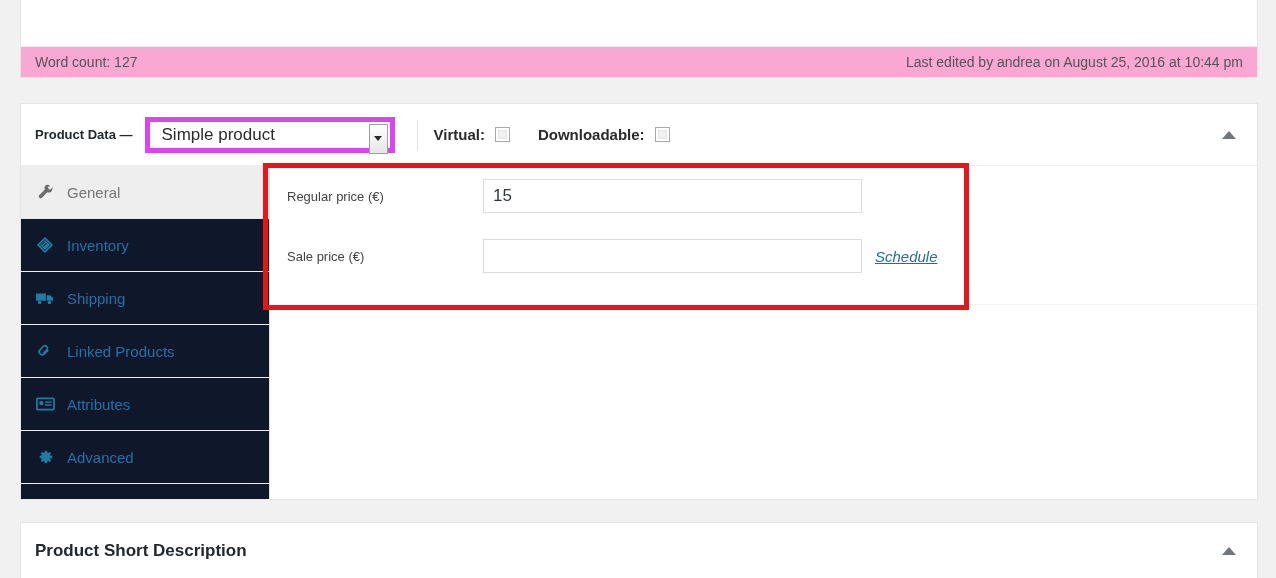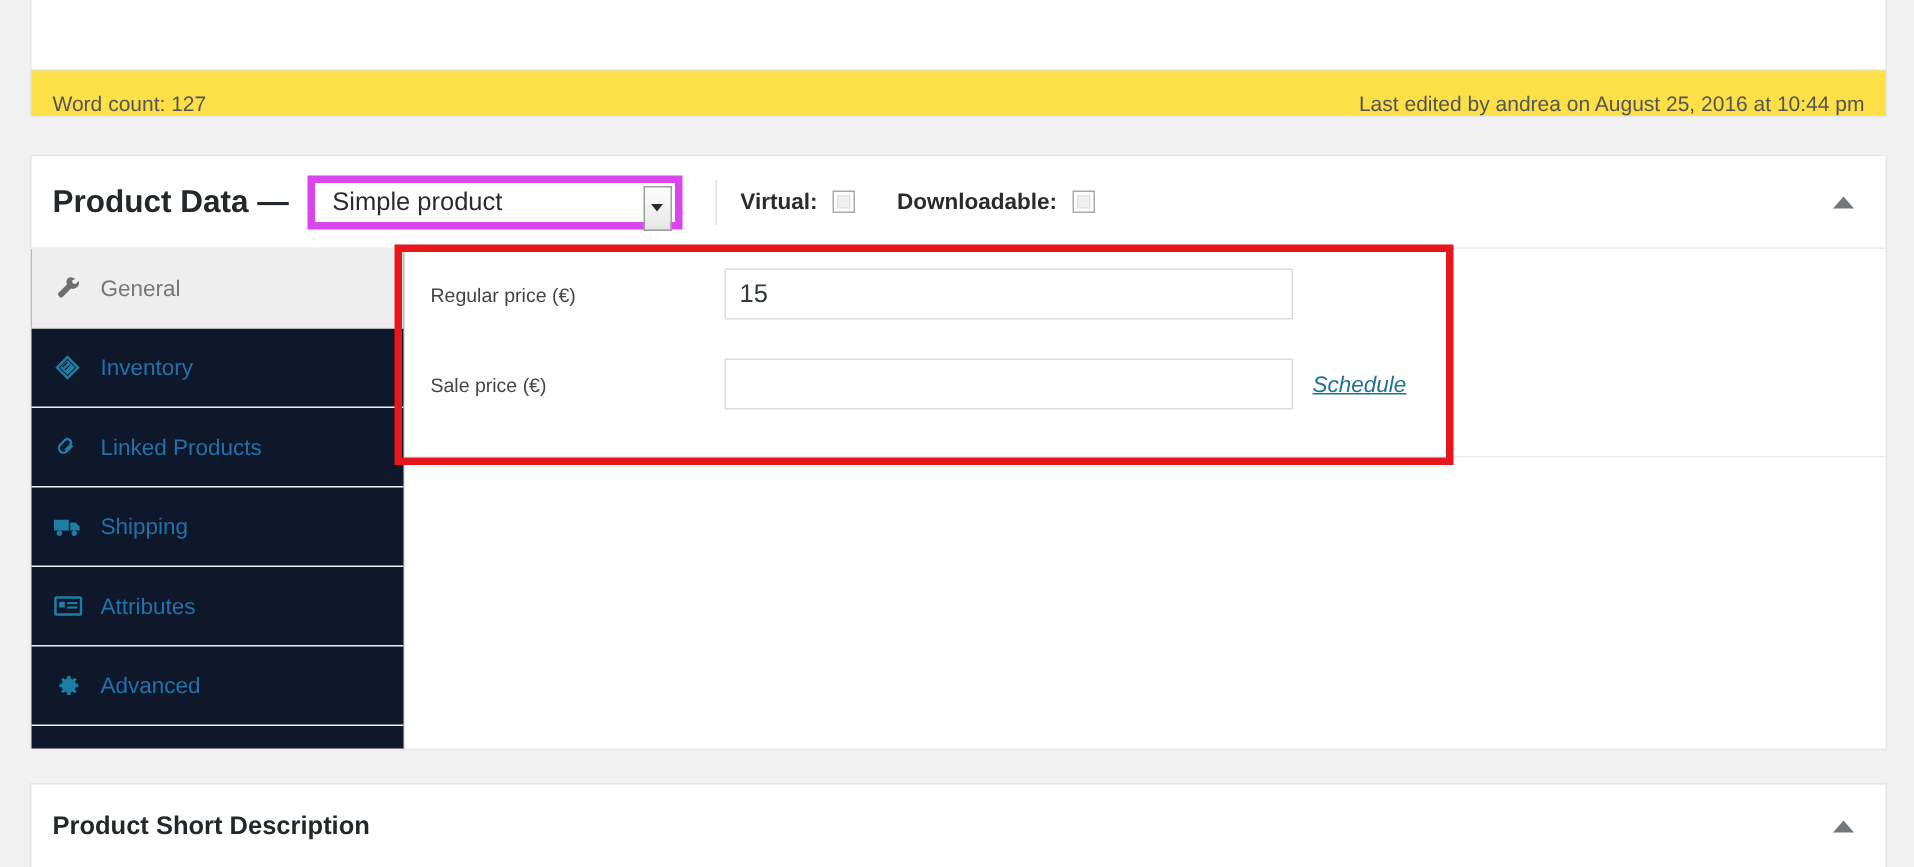--- a/index.html
+++ b/index.html
@@ -28,26 +28,26 @@
     border-left: 1px solid #e5e5e5;
     border-right: 1px solid #e5e5e5;
     box-sizing: border-box;
   }
   .status-bar {
     position: absolute;
     left: 20px;
     top: 46px;
     width: 1238px;
     height: 32px;
-    background: #fde047;
+    background: #f9a8d4;
     border: 1px solid #e5e5e5;
     border-top: 1px solid #ededed;
     box-sizing: border-box;
     display: flex;
-    align-items: flex-end;
+    align-items: center;
     justify-content: space-between;
     padding: 0 14px;
     color: #555;
     font-size: 14px;
   }
   .status-bar .wc { white-space: nowrap; }
   .status-bar .le { white-space: nowrap; }
 
   
   .postbox {
@@ -66,21 +66,21 @@
   .postbox-header {
     position: relative;
     height: 62px;
     border-bottom: 1px solid #eee;
     display: flex;
     align-items: center;
     padding: 0 14px;
     box-sizing: border-box;
   }
   .postbox-title {
-    font-size: 21px;
+    font-size: 13px;
     font-weight: bold;
     color: #23282d;
     margin: 0 12px 0 0;
     white-space: nowrap;
   }
 
   
   .select-wrap {
     position: relative;
     width: 250px;
@@ -346,36 +346,36 @@
           <svg width="18" height="18" viewBox="0 0 20 20">
               <path fill="#1d7da5" d="M10 1 1 10l9 9 9-9-9-9zm0 2.6 6.4 6.4L10 16.4 3.6 10 10 3.6z"></path>
               <path fill="#1d7da5" d="M10 4.4 4.4 10 10 15.6 15.6 10 10 4.4zM6 9.4l3.4-3.4.7.7L6.7 10 6 9.4zm1.9 1.9 3.4-3.4.7.7-3.4 3.4-.7-.7z"></path>
             </svg>
         </span>
         <span>Inventory</span>
       </li>
 
       <li class="tab">
         <span class="ticon">
-          <svg width="18" height="18" viewBox="0 0 20 20">
-              <path fill="none" stroke="#1d7da5" stroke-width="1.8" d="M8.2 12.4 12 8.6a2.7 2.7 0 0 0-3.8-3.8L4.6 8.4a3.4 3.4 0 0 0 0 4.8 3.4 3.4 0 0 0 4.8 0l4.3-4.3"></path>
-            </svg>
-        </span>
-        <span>Linked Products</span>
-      </li>
-
-      <li class="tab">
-        <span class="ticon">
           <svg width="20" height="18" viewBox="0 0 22 20">
               <path fill="#1d7da5" d="M1 5h11v8H1V5zm12 2h4l3 3v3h-7V7z"></path>
               <circle fill="#1d7da5" cx="5" cy="15" r="2"></circle>
               <circle fill="#1d7da5" cx="16" cy="15" r="2"></circle>
             </svg>
         </span>
         <span>Shipping</span>
+      </li>
+
+      <li class="tab">
+        <span class="ticon">
+          <svg width="18" height="18" viewBox="0 0 20 20">
+              <path fill="none" stroke="#1d7da5" stroke-width="1.8" d="M8.2 12.4 12 8.6a2.7 2.7 0 0 0-3.8-3.8L4.6 8.4a3.4 3.4 0 0 0 0 4.8 3.4 3.4 0 0 0 4.8 0l4.3-4.3"></path>
+            </svg>
+        </span>
+        <span>Linked Products</span>
       </li>
 
       <li class="tab">
         <span class="ticon">
           <svg width="19" height="16" viewBox="0 0 20 16">
               <rect x="1" y="2" width="18" height="12" rx="1" fill="none" stroke="#1d7da5" stroke-width="1.8"></rect>
               <rect x="3.6" y="5" width="4" height="4" fill="#1d7da5"></rect>
               <rect x="9.4" y="5.2" width="7" height="1.5" fill="#1d7da5"></rect>
               <rect x="9.4" y="8.3" width="7" height="1.5" fill="#1d7da5"></rect>
             </svg>

